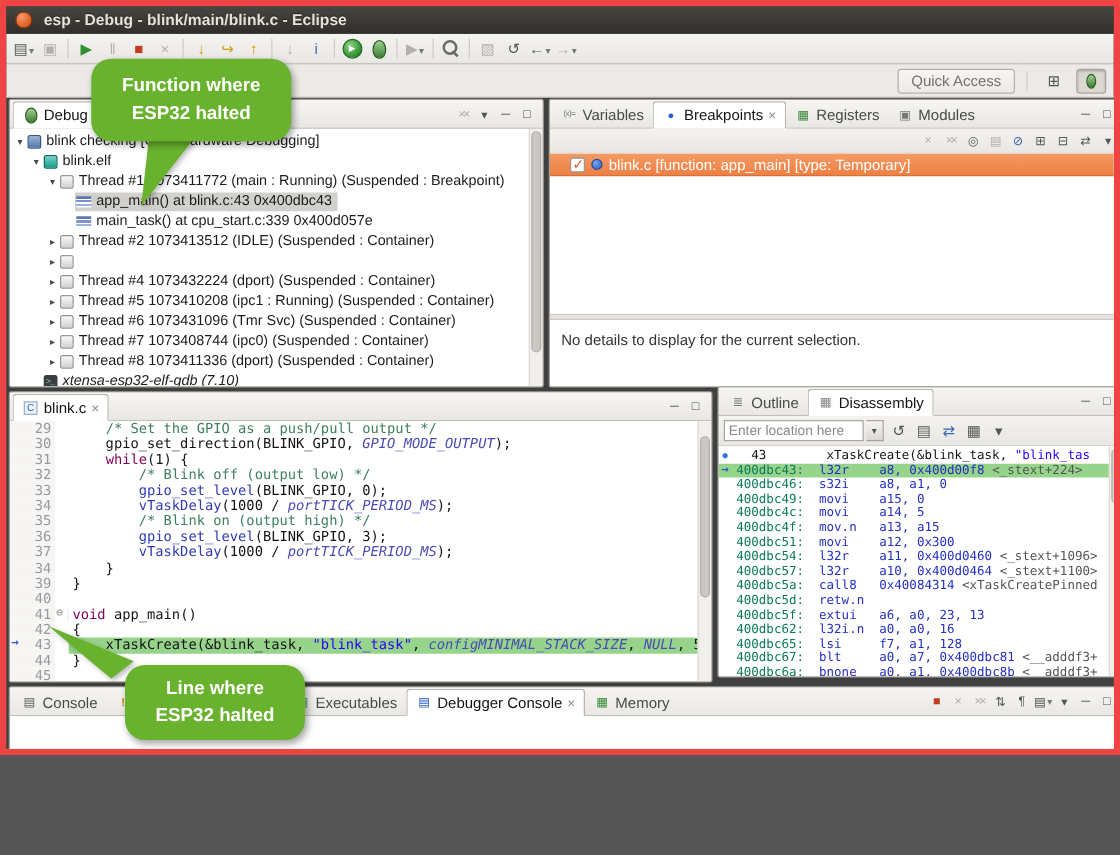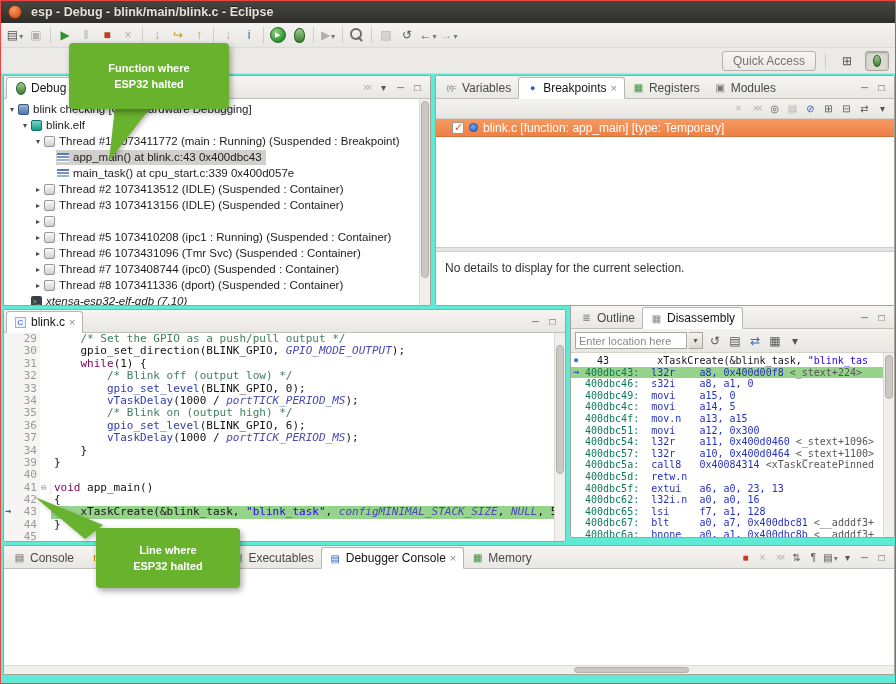--- a/index.html
+++ b/index.html
@@ -1,20 +1,20 @@
 <!DOCTYPE html>
 <html><head>
 <meta charset="utf-8">
 <style>
   *{box-sizing:border-box;margin:0;padding:0}
   body{background:#555;font-family:"Liberation Sans",sans-serif}
   .empty{visibility:hidden}
   .empty::before{content:none!important}
 
-  .window{position:relative;width:896px;height:684px;background:#5eead4;border:1px solid #ef4444;overflow:hidden}
+  .window{position:relative;width:896px;height:604px;background:#404040;border:5px solid #ef4444;overflow:hidden}
 
   
   .titlebar{position:absolute;top:0;left:0;right:0;height:22px;background:linear-gradient(#484640,#2f2e2a);display:flex;align-items:center;padding:0 7px;gap:9px;z-index:5}
   .close-btn{width:14px;height:14px;border-radius:50%;background:radial-gradient(circle at 35% 30%,#f89b6c,#dd5a1d 72%);border:1px solid #7d3510}
   .title-text{color:#e6e2da;font-size:12.5px;font-weight:bold;text-shadow:0 -1px 0 rgba(0,0,0,.5);white-space:nowrap}
 
   
   .toolbar{position:absolute;top:22px;left:0;right:0;height:25px;background:linear-gradient(#f4f3f1,#e9e7e3);border-bottom:1px solid #dcdad6;display:flex;align-items:center;padding:0 4px;gap:1px;z-index:4}
   .toolbar2{position:absolute;top:47px;left:0;right:0;height:26px;background:#eceae6;border-bottom:1px solid #d8d5d0;display:flex;align-items:center;justify-content:flex-end;padding:0 6px;gap:6px;z-index:3}
   .tbtn{position:relative;min-width:20px;height:20px;display:flex;align-items:center;justify-content:center;border-radius:3px;font-size:12px;color:#444}
@@ -127,21 +127,21 @@
   .drow.current::before{content:"→";position:absolute;left:2px;top:-1px;color:#2a62c9;font-weight:bold}
   .drow.src{color:#000}
   .drow.src::before{content:"●";position:absolute;left:3px;top:0;color:#3272d9;font-size:7px}
 
   
   #console-panel{left:2px;top:544px;width:892px;height:130px}
   .console-body{flex:1;background:#fff;font-family:"DejaVu Sans Mono",monospace;font-size:11px;line-height:12.5px;padding:3px 5px;overflow:hidden;position:relative}
   .cline{white-space:pre;min-height:12.5px;color:#111}
 
   
-  .callout{position:absolute;background:#69b22e;border-radius:4px;color:#fff;font-weight:bold;font-size:11px;line-height:1.5;display:flex;flex-direction:column;align-items:center;justify-content:center;text-align:center;z-index:60;box-shadow:2px 3px 6px rgba(0,0,0,.35)}
+  .callout{position:absolute;background:#69b22e;border-radius:16px;color:#fff;font-weight:bold;font-size:15px;line-height:1.5;display:flex;flex-direction:column;align-items:center;justify-content:center;text-align:center;z-index:60;box-shadow:2px 3px 6px rgba(0,0,0,.35)}
   #callout-function{left:68px;top:42px;width:160px;height:66px}
   #callout-line{left:95px;top:527px;width:144px;height:60px}
   .callout-tail{position:absolute;z-index:59;filter:drop-shadow(2px 2px 2px rgba(0,0,0,.25))}
   #tail-function{left:98px;top:106px}
   #tail-line{left:30px;top:492px}
 </style>
 </head>
 <body>
 
 <div class="window">
@@ -308,28 +308,28 @@
             <span class="rowbody">
               <span class="ticon ic-thread"></span>
               <span class="tlabel">Thread #2 1073413512 (IDLE) (Suspended : Container)</span>
             </span>
           </div>
 
   <div class="trow" style="padding-left: 29px;">
             <span class="expander">▸</span>
             <span class="rowbody">
               <span class="ticon ic-thread"></span>
-              <span class="tlabel">Thread #3 1073413156 (IDLE) (Suspended : Container)</span>
             </span>
           </div>
 
   <div class="trow" style="padding-left: 29px;">
             <span class="expander">▸</span>
             <span class="rowbody">
               <span class="ticon ic-thread"></span>
+              <span class="tlabel">Thread #4 1073432224 (dport) (Suspended : Container)</span>
             </span>
           </div>
 
   <div class="trow" style="padding-left: 29px;">
             <span class="expander">▸</span>
             <span class="rowbody">
               <span class="ticon ic-thread"></span>
               <span class="tlabel">Thread #5 1073410208 (ipc1 : Running) (Suspended : Container)</span>
             </span>
           </div>
@@ -523,21 +523,21 @@
             <span class="marker"></span>
             <span class="lnum">35</span>
             <span class="lfold empty"></span>
             <span class="lcode"><span class="tok-plain">        </span><span class="tok-comment">/* Blink on (output high) */</span></span>
           </div>
 
   <div class="lrow">
             <span class="marker"></span>
             <span class="lnum">36</span>
             <span class="lfold empty"></span>
-            <span class="lcode"><span class="tok-plain">        </span><span class="tok-func">gpio_set_level</span><span class="tok-plain">(BLINK_GPIO, 6);</span></span>
+            <span class="lcode"><span class="tok-plain">        </span><span class="tok-func">gpio_set_level</span><span class="tok-plain">(BLINK_GPIO, 3);</span></span>
           </div>
 
   <div class="lrow">
             <span class="marker"></span>
             <span class="lnum">37</span>
             <span class="lfold empty"></span>
             <span class="lcode"><span class="tok-plain">        </span><span class="tok-func">vTaskDelay</span><span class="tok-plain">(1000 / </span><span class="tok-macro">portTICK_PERIOD_MS</span><span class="tok-plain">);</span></span>
           </div>
 
   <div class="lrow">

